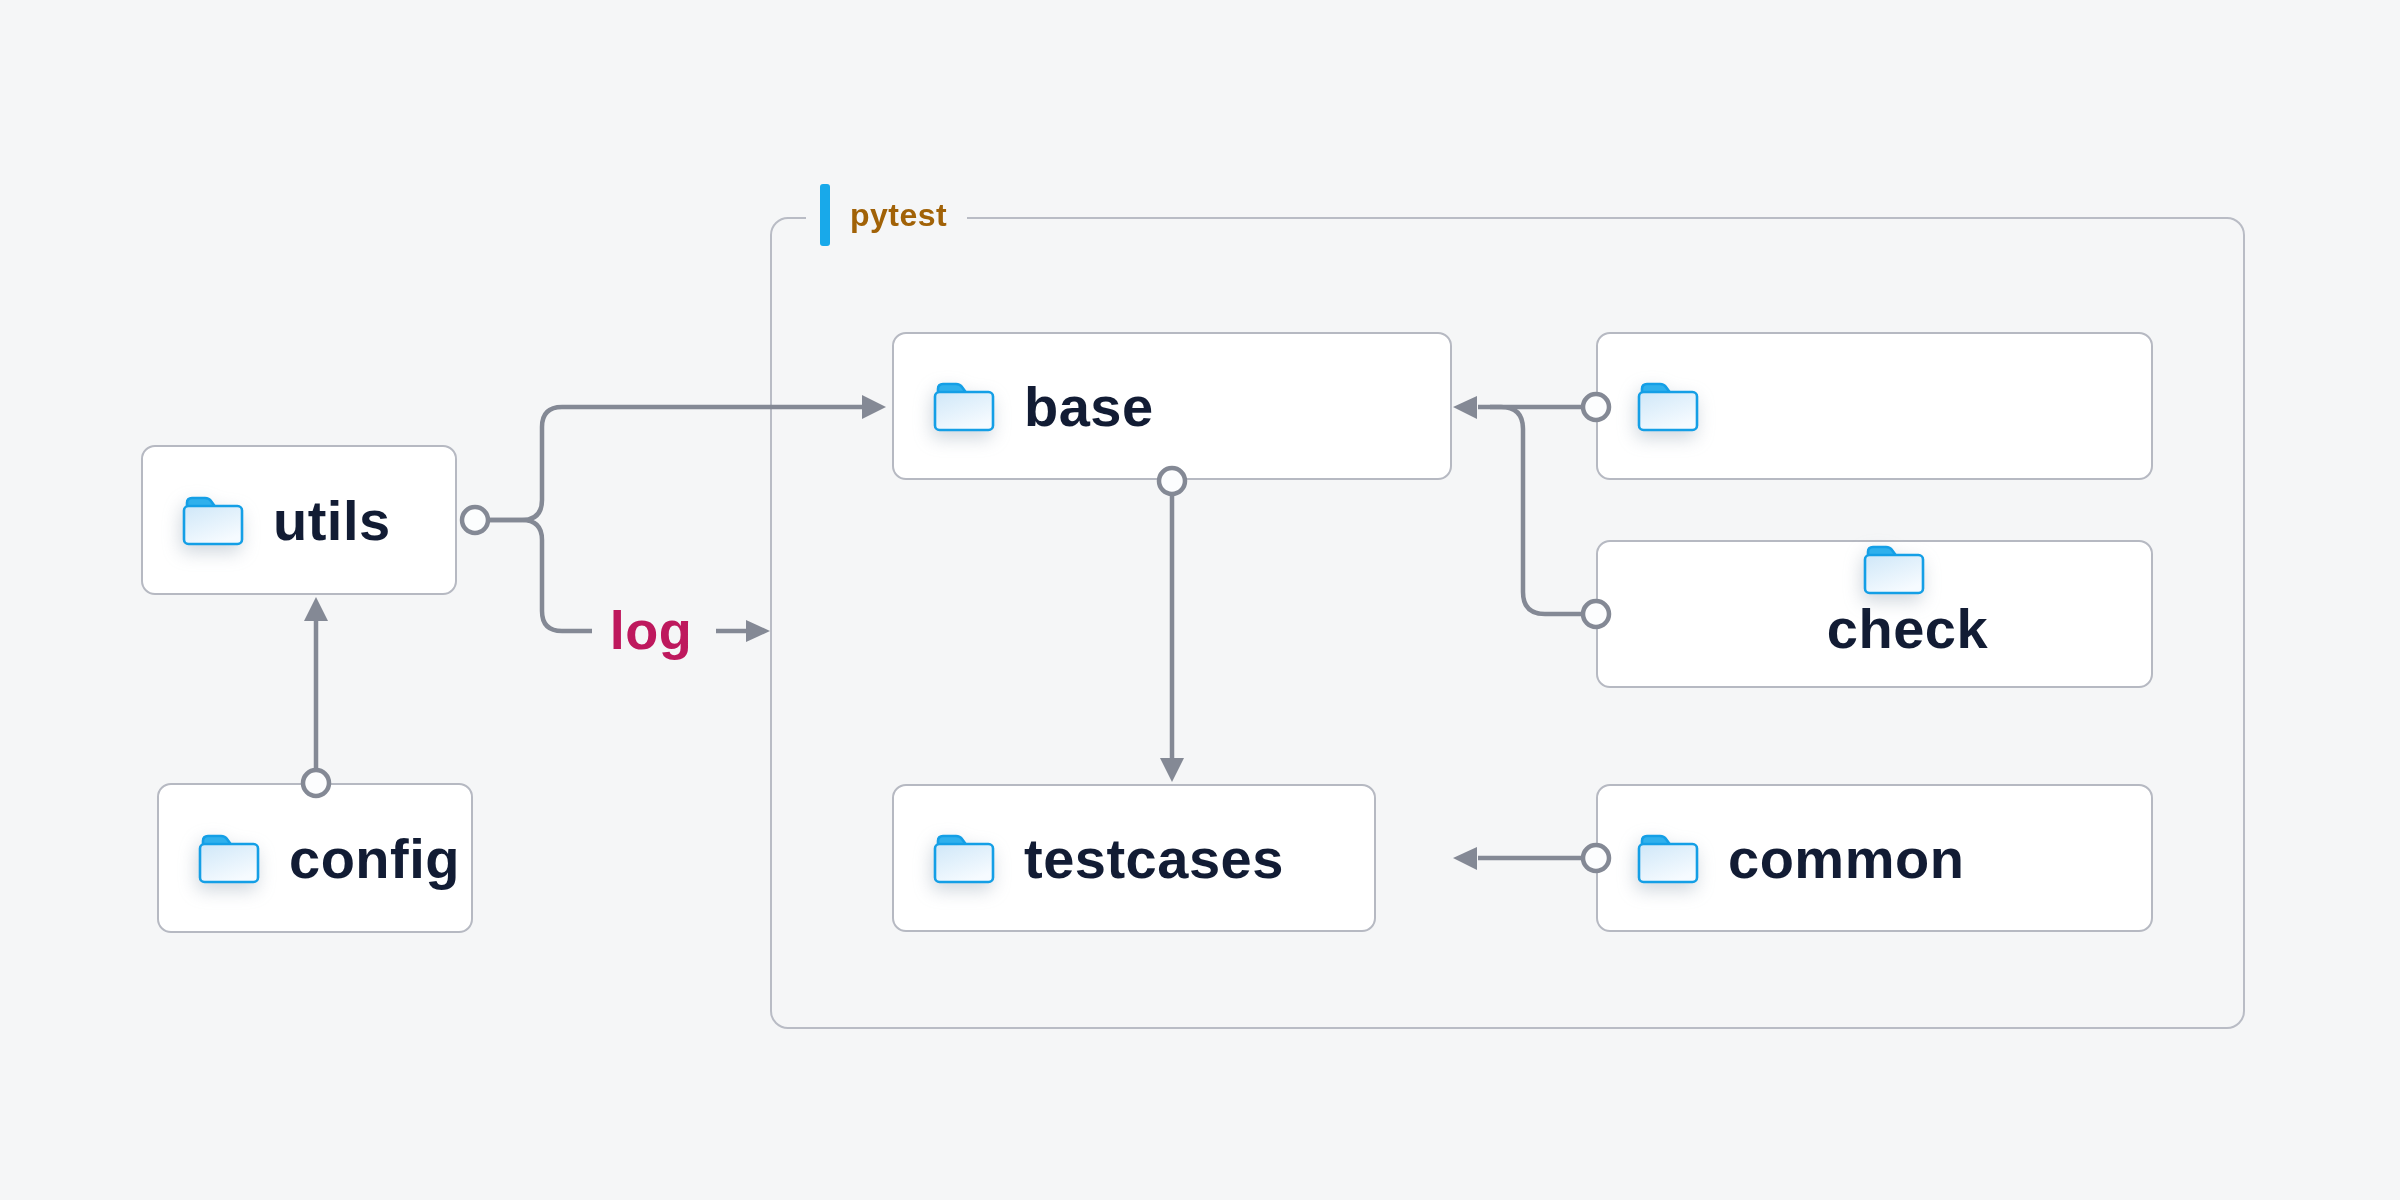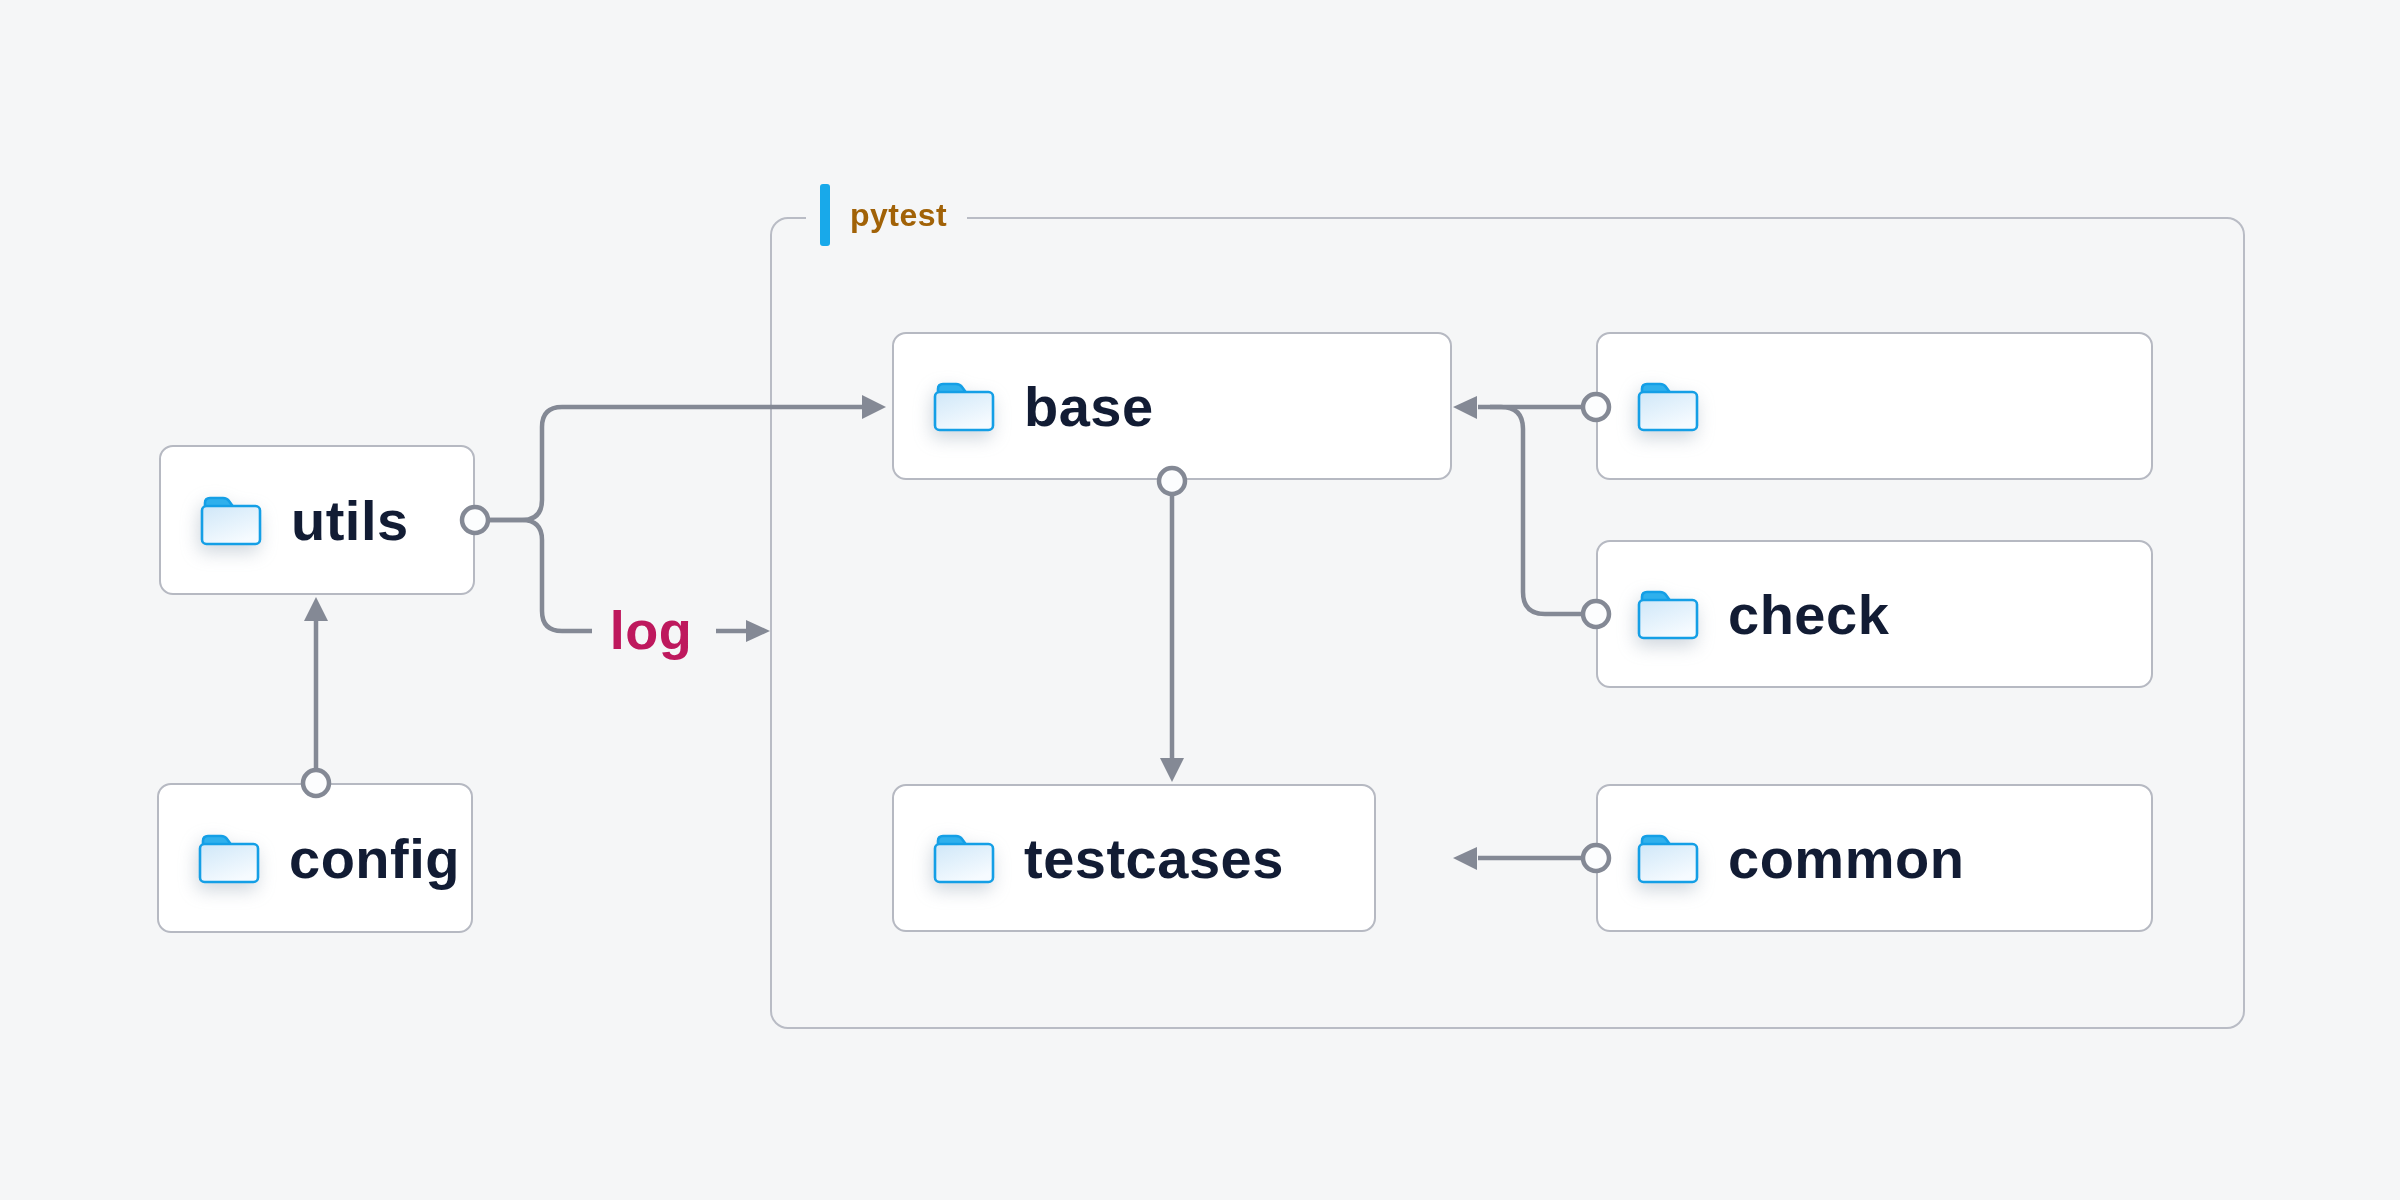--- a/index.html
+++ b/index.html
@@ -19,25 +19,25 @@
   .group-label-text{font-size:32px;font-weight:700;color:#a16207;letter-spacing:.5px;}
 
   
   .node{
     position:absolute;background:#ffffff;border:2px solid #b6b9c2;border-radius:14px;
     display:flex;align-items:center;box-sizing:border-box;z-index:2;padding-left:38px;
   }
   .node .label{font-size:56px;font-weight:700;color:#121c34;margin-left:28px;letter-spacing:.5px;}
   .folder{width:64px;height:54px;flex:0 0 auto;filter:drop-shadow(-2px 7px 9px rgba(120,140,160,.35));}
 
-  #node-utils    {left:159px; top:445px; width:316px; height:150px;}
+  #node-utils    {left:141px; top:445px; width:316px; height:150px;}
   #node-config   {left:157px; top:783px; width:316px; height:150px;}
   #node-base     {left:892px; top:332px; width:560px; height:148px;}
   #node-pymilvus {left:1596px;top:332px; width:557px; height:148px;}
-  #node-check    {left:1596px;top:540px; width:557px; height:148px;}
+  #node-check    {left:1596px;top:540px; width:557px; height:148px;flex-direction:column;}
   #node-testcases{left:892px; top:784px; width:484px; height:148px;}
   #node-common   {left:1596px;top:784px; width:557px; height:148px;}
 
   
   .edges{position:absolute;left:0;top:0;width:2400px;height:1200px;z-index:5;pointer-events:none;}
   .edges path{fill:none;stroke:#848995;stroke-width:4.5px;}
   .edges polygon{fill:#848995;stroke:none;}
   .edges circle{fill:#fcfdfe;stroke:#848995;stroke-width:4.5px;}
 
   .edge-label{

